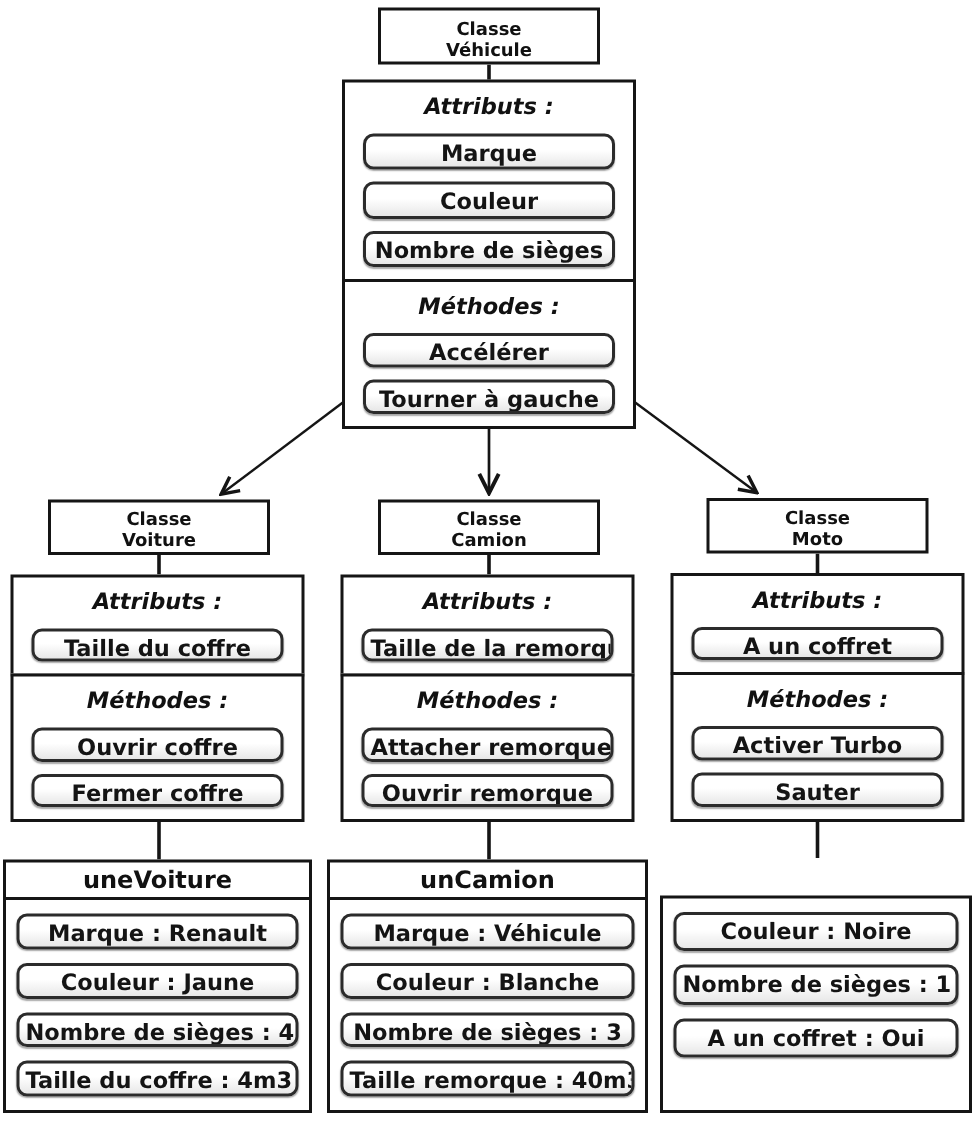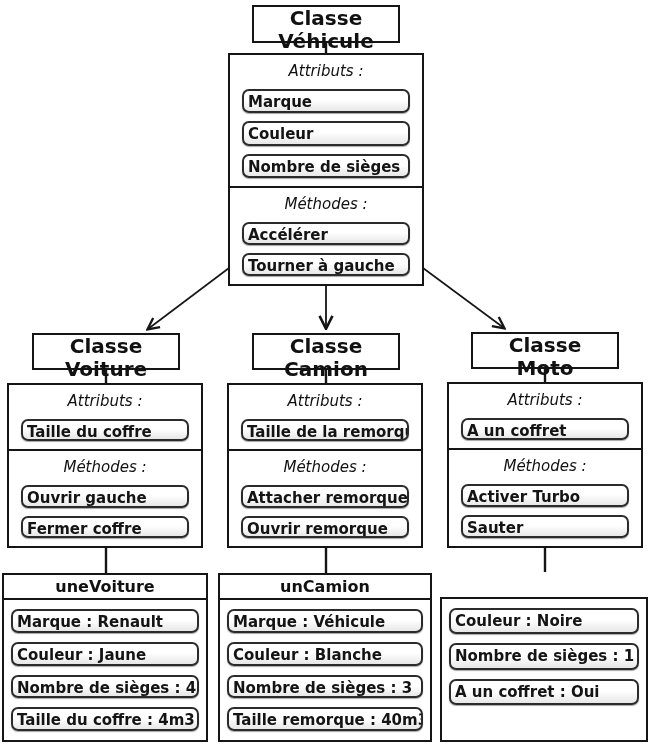--- a/index.html
+++ b/index.html
@@ -6,32 +6,32 @@
   .canvas{
     position:relative;width:650px;height:748px;background:#ffffff;
     font-family:"DejaVu Sans","Liberation Sans",sans-serif;color:#111;
     overflow:hidden;
   }
   .connectors{position:absolute;left:0;top:0;width:650px;height:748px;pointer-events:none;}
   .frame{
     position:absolute;border:2px solid #151515;background:#fff;box-sizing:border-box;
   }
   .hdr{
-    display:flex;flex-direction:column;align-items:center;justify-content:flex-start;
-    font-weight:bold;font-size:20px;line-height:1.15;text-align:center;
+    display:flex;flex-direction:column;align-items:center;justify-content:flex-end;
+    font-weight:bold;font-size:12px;line-height:1.15;text-align:center;
   }
   .sect{
     display:flex;flex-direction:column;align-items:center;
     padding:5px 12px 8px;gap:8px;
   }
   .sect .lbl{
-    font-style:italic;font-weight:normal;font-size:15px;margin:2px 0 1px;white-space:nowrap;text-align:center;
+    font-style:italic;font-weight:bold;font-size:15px;margin:2px 0 1px;white-space:nowrap;text-align:center;
   }
   .btn{
-    width:100%;box-sizing:border-box;
+    width:100%;box-sizing:border-box;text-align:center;
     border:2px solid #2b2b2b;border-radius:7px;
     background:linear-gradient(180deg,#ffffff 45%,#e7e7e7 100%);
     box-shadow:0 1px 1px rgba(0,0,0,.35), inset 0 1px 0 #ffffff;
     font-size:15px;font-weight:600;color:#141414;
     padding:1px 4px;line-height:1.35;white-space:nowrap;overflow:hidden;
   }
   .inst-hdr{
     display:flex;align-items:center;justify-content:center;
     font-weight:bold;font-size:16px;
   }
@@ -84,21 +84,21 @@
   <div class="frame hdr" style="left:32px;top:333px;width:148px;height:37px">
     <span>Classe</span>
     <span>Voiture</span>
   </div>
   <div class="frame sect" style="left:7px;top:383px;width:196px;height:68px">
     <div class="lbl">Attributs :</div>
     <div class="btn">Taille du coffre</div>
   </div>
   <div class="frame sect" style="left:7px;top:449px;width:196px;height:99px">
     <div class="lbl">Méthodes :</div>
-    <div class="btn">Ouvrir gauche</div>
+    <div class="btn">Ouvrir coffre</div>
     <div class="btn">Fermer coffre</div>
   </div>
 
   <div class="frame hdr" style="left:252px;top:333px;width:148px;height:37px">
     <span>Classe</span>
     <span>Camion</span>
   </div>
   <div class="frame sect" style="left:227px;top:383px;width:196px;height:68px">
     <div class="lbl">Attributs :</div>
     <div class="btn">Taille de la remorque</div>

